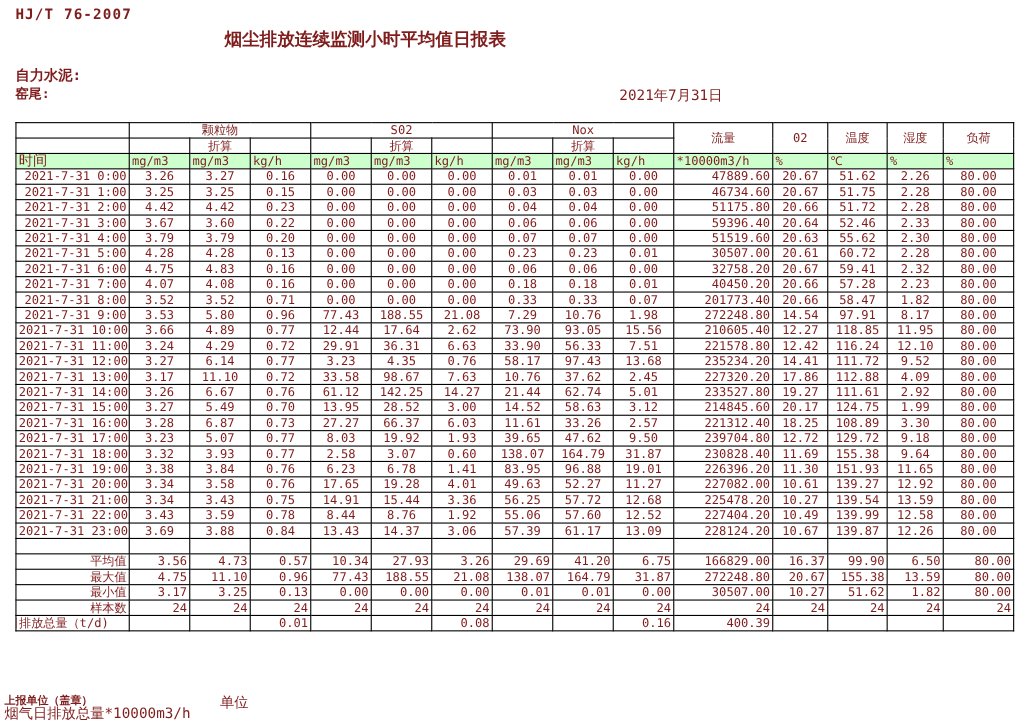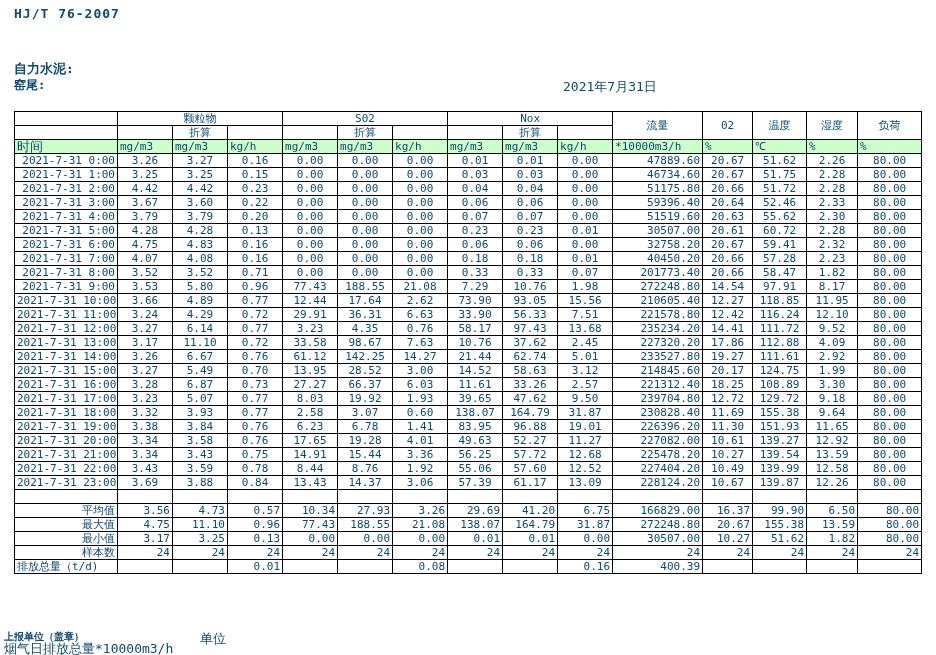--- a/index.html
+++ b/index.html
@@ -1,21 +1,21 @@
 <!DOCTYPE html>
 <html style="--green: #ccffcc;"><head>
 <meta charset="utf-8">
 <style>
   html,body { margin:0; padding:0; background:#fff; }
   #page {
     position: relative;
     width: 936px; height: 655px;
     background: #fff;
     font-family: "DejaVu Sans Mono", monospace;
-    color: #0c4a6e;
+    color: #7f1d1d;
     overflow: hidden;
   }
   .doc-code { position:absolute; left:14px; top:6px; font-size:13px; font-weight:bold; letter-spacing:1px; }
   .rpt-title { position:absolute; left:204px; top:26px; font-size:16px; font-weight:bold; }
   .company  { position:absolute; left:14px; top:60px; font-size:13px; font-weight:bold; }
   .station  { position:absolute; left:14px; top:77px; font-size:12px; font-weight:bold; }
   .rpt-date { position:absolute; left:563px; top:78px; font-size:13px; }
 
   table.report {
     position:absolute; left:14px; top:111px;
@@ -47,20 +47,21 @@
 
   .foot-1 { position:absolute; left:4px;  top:640px; font-size:13px; }
   .foot-2 { position:absolute; left:4px;  top:630px; font-size:10px;font-weight:bold; }
   .foot-3 { position:absolute; left:200px; top:630px; font-size:13px; }
 </style>
 </head>
 <body>
 
 <div id="page">
   <div class="doc-code">HJ/T  76-2007</div>
+  <div class="rpt-title">烟尘排放连续监测小时平均值日报表</div>
   <div class="company">自力水泥:</div>
   <div class="station">窑尾:</div>
   <div class="rpt-date">2021年7月31日</div>
 
   <table class="report">
     <colgroup>
       <col style="width:103px">
         <col style="width:55px">
         <col style="width:55px">
         <col style="width:55px">

